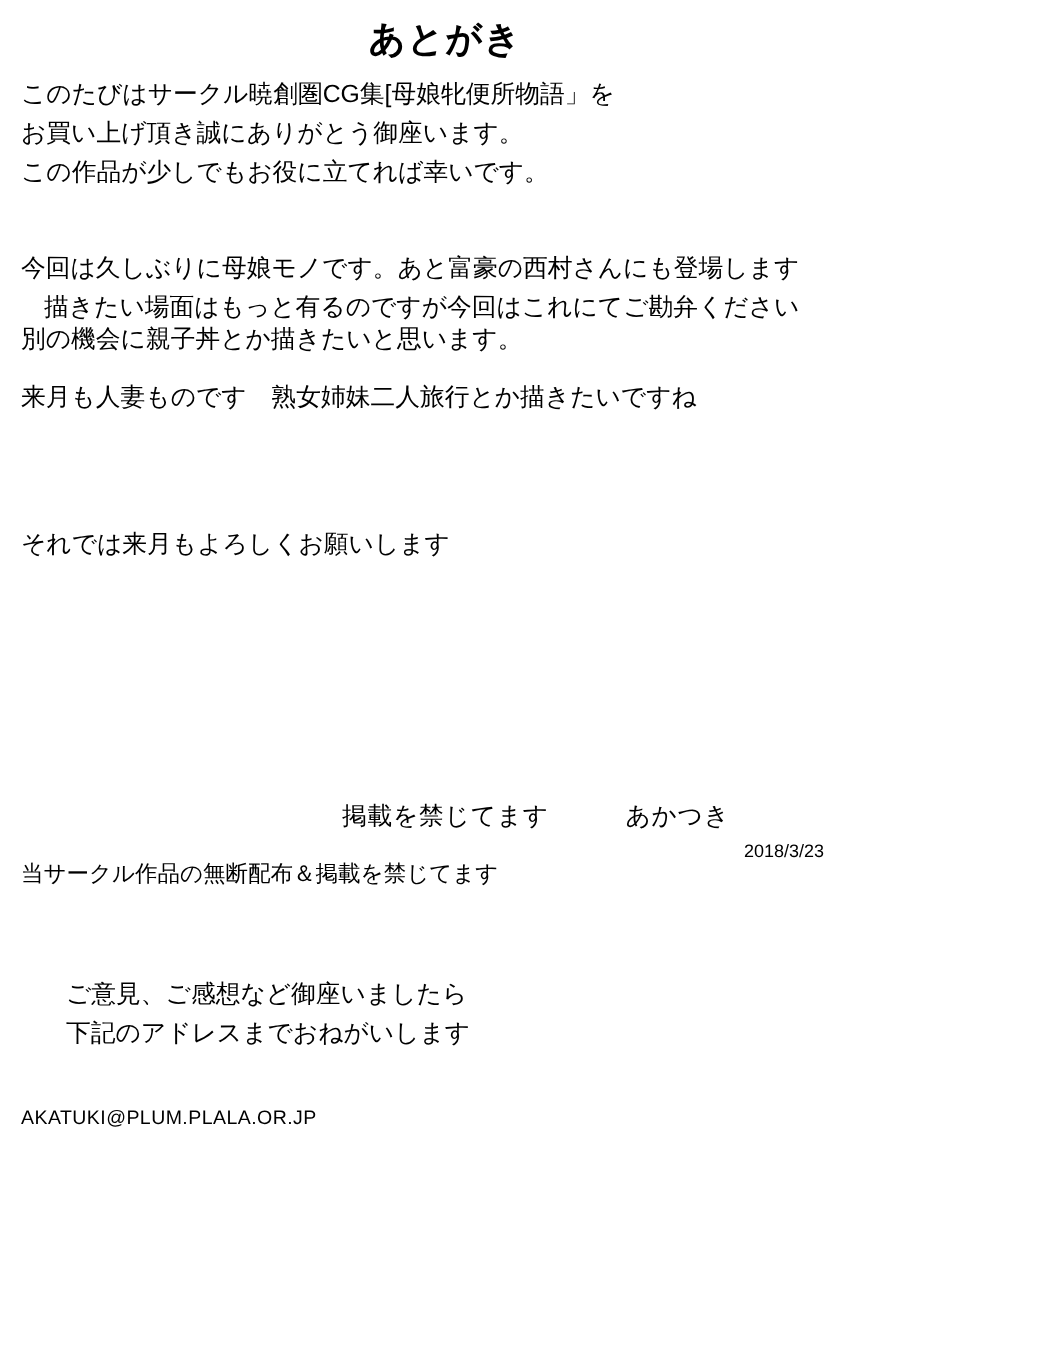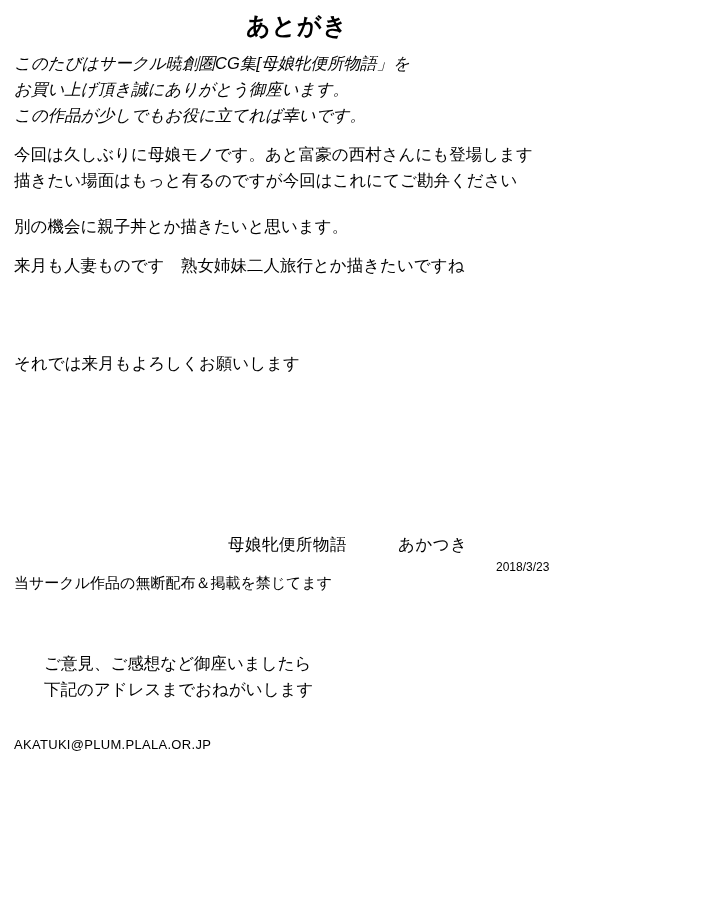--- a/index.html
+++ b/index.html
@@ -31,22 +31,22 @@
     font-weight: bold;
     letter-spacing: 1px;
   }
   .body-block {
     position: absolute;
     left: 14px;
     font-size: 16.5px;
     line-height: 26px;
     white-space: pre-wrap;
   }
-  .para-1 { top: 50px; font-style: italic; }
-  .para-2 { top: 141px; }
+  .para-1 { top: 50px; }
+  .para-2 { top: 166px; text-align: right; }
   .para-3 { top: 213px; }
   .para-4 { top: 252px; }
   .para-5 { top: 350px; }
 
   .circle-line {
     position: absolute;
     top: 531px;
     left: 228px;
     font-size: 16.5px;
     line-height: 26px;
@@ -97,21 +97,21 @@
 
   <div class="body-block para-2">今回は久しぶりに母娘モノです。あと富豪の西村さんにも登場します
 描きたい場面はもっと有るのですが今回はこれにてご勘弁ください</div>
 
   <div class="body-block para-3">別の機会に親子丼とか描きたいと思います。</div>
 
   <div class="body-block para-5">それでは来月もよろしくお願いします</div>
 
   <div class="body-block para-4">来月も人妻ものです　熟女姉妹二人旅行とか描きたいですね</div>
 
-  <div class="circle-line">母娘牝便所物語　　　あかつき</div>
+  <div class="circle-line">掲載を禁じてます　　　あかつき</div>
 
   <div class="date-line">2018/3/23</div>
 
   <div class="notice-line">当サークル作品の無断配布＆掲載を禁じてます</div>
 
   <div class="contact-block">ご意見、ご感想など御座いましたら
 下記のアドレスまでおねがいします</div>
 
   <div class="email-line">AKATUKI@PLUM.PLALA.OR.JP</div>
 

